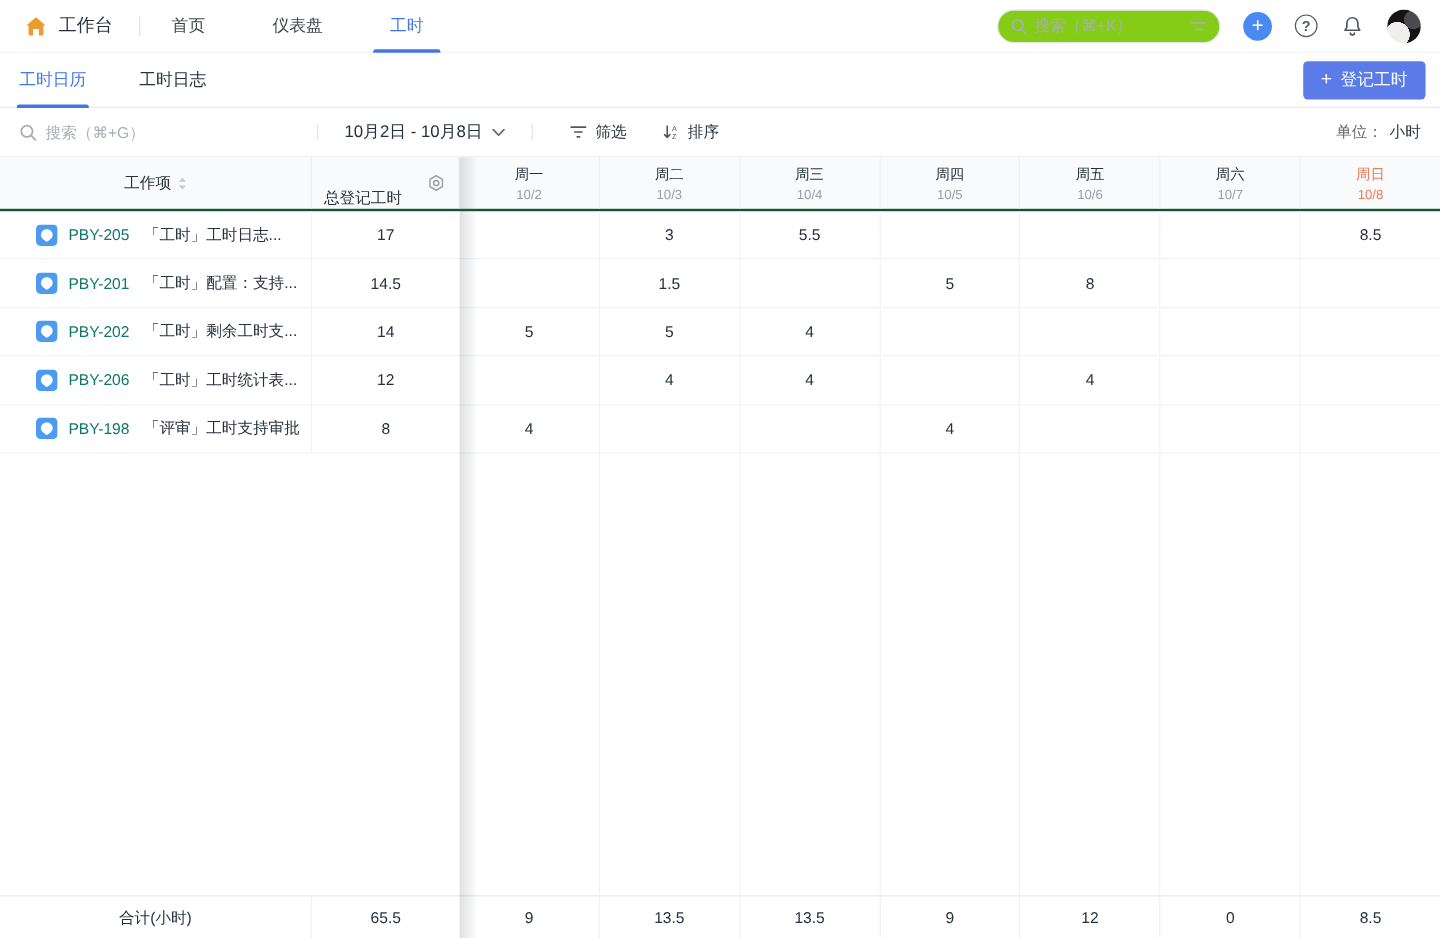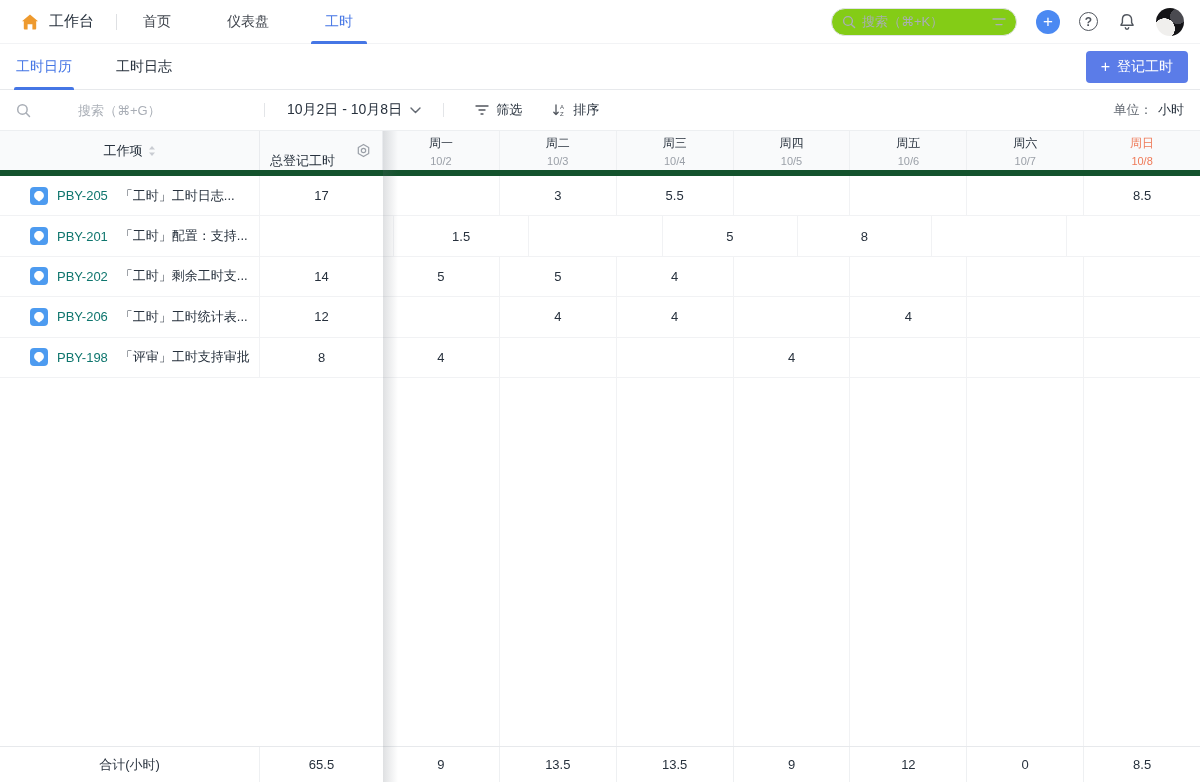--- a/index.html
+++ b/index.html
@@ -46,37 +46,37 @@
   .register-btn { margin-left:auto; height:32px; padding:0 15px; background:#5b7ce8; border:none;
     border-radius:4px; color:#fff; font-size:14px; font-family:inherit; display:flex;
     align-items:center; gap:7px; cursor:pointer; }
   .register-btn .plus-glyph { font-size:16px; font-weight:400; line-height:1; }
 
   
   .toolbar { height:41px; flex:none; display:flex; align-items:center; padding:0 16px;
     border-bottom:1px solid #edeff1; }
   .tb-search { display:flex; align-items:center; gap:7px; width:232px; }
   .tb-search input { border:none; outline:none; font-size:13px; color:#51565e; width:170px;
-    font-family:inherit;margin-left:40px; }
+    font-family:inherit; }
   .tb-search input::placeholder { color:#a9aeb6; }
   .tb-divider { width:1px; height:14px; background:#e3e5e8; margin:0 16px; }
   .date-picker { display:flex; align-items:center; gap:8px; font-size:14px; color:#27313d;
     padding:0 6px; cursor:pointer; }
   .tb-btn { display:flex; align-items:center; gap:7px; font-size:13px; color:#27313d;
     margin:0 15px; cursor:pointer; }
   .unit { margin-left:auto; font-size:13px; }
   .unit .unit-label { color:#646a73; }
   .unit .unit-value { color:#27313d; margin-left:2px; }
 
   
   .grid { flex:1; position:relative; display:flex; flex-direction:column; overflow:hidden; }
   .freeze-shadow { position:absolute; left:383px; top:0; bottom:0; width:15px; z-index:5;
     background:linear-gradient(to right, rgba(95,102,112,0.20), rgba(95,102,112,0)); pointer-events:none; }
 
-  .grid-header { height:45px; flex:none; display:flex; background:#f9fafb; border-bottom:6px solid #14532d; }
+  .grid-header { height:45px; flex:none; display:flex; background:#f9fafb; border-bottom:2px solid #14532d; }
   .hcol-item { width:260px; flex:none; display:flex; align-items:center; justify-content:center;
     gap:5px; font-size:13px; border-right:1px solid #e9ebee; cursor:pointer; }
   .hcol-total { width:85px; flex:none; display:flex; align-items:flex-end; justify-content:center;
     font-size:13px; }
   .hcol-gear { width:38px; flex:none; display:flex; align-items:center; justify-content:center;
     border-right:1px solid #e9ebee; cursor:pointer; }
   .day-cols { flex:1; display:flex; min-width:0; }
   .day-head { flex:1; display:flex; flex-direction:column; align-items:center; justify-content:center;
     border-right:1px solid #eef0f2; }
   .day-head:last-child { border-right:none; }
@@ -300,20 +300,21 @@
           <div class="row-item">
   <span class="icon">
     <svg width="18" height="18" viewBox="0 0 18 18">
       <rect x="0" y="0" width="18" height="18" rx="4" fill="#4d9bf0"></rect>
       <path d="M9 4.1 C11.8 4.1 13.9 6.2 13.9 8.8 C13.9 11.3 11.1 13.3 9 14.4 C6.9 13.3 4.1 11.3 4.1 8.8 C4.1 6.2 6.2 4.1 9 4.1 Z" fill="#fff"></path>
     </svg>
   </span>
 <span class="item-id">PBY-201</span>
             <span class="item-title">「工时」配置：支持...</span>
           </div>
+          <div class="row-total">14.5</div>
           <div class="day-cols">
             <div class="body-cell"></div>
             <div class="body-cell">1.5</div>
             <div class="body-cell"></div>
             <div class="body-cell">5</div>
             <div class="body-cell">8</div>
             <div class="body-cell"></div>
             <div class="body-cell"></div>
           </div>
         </div>

